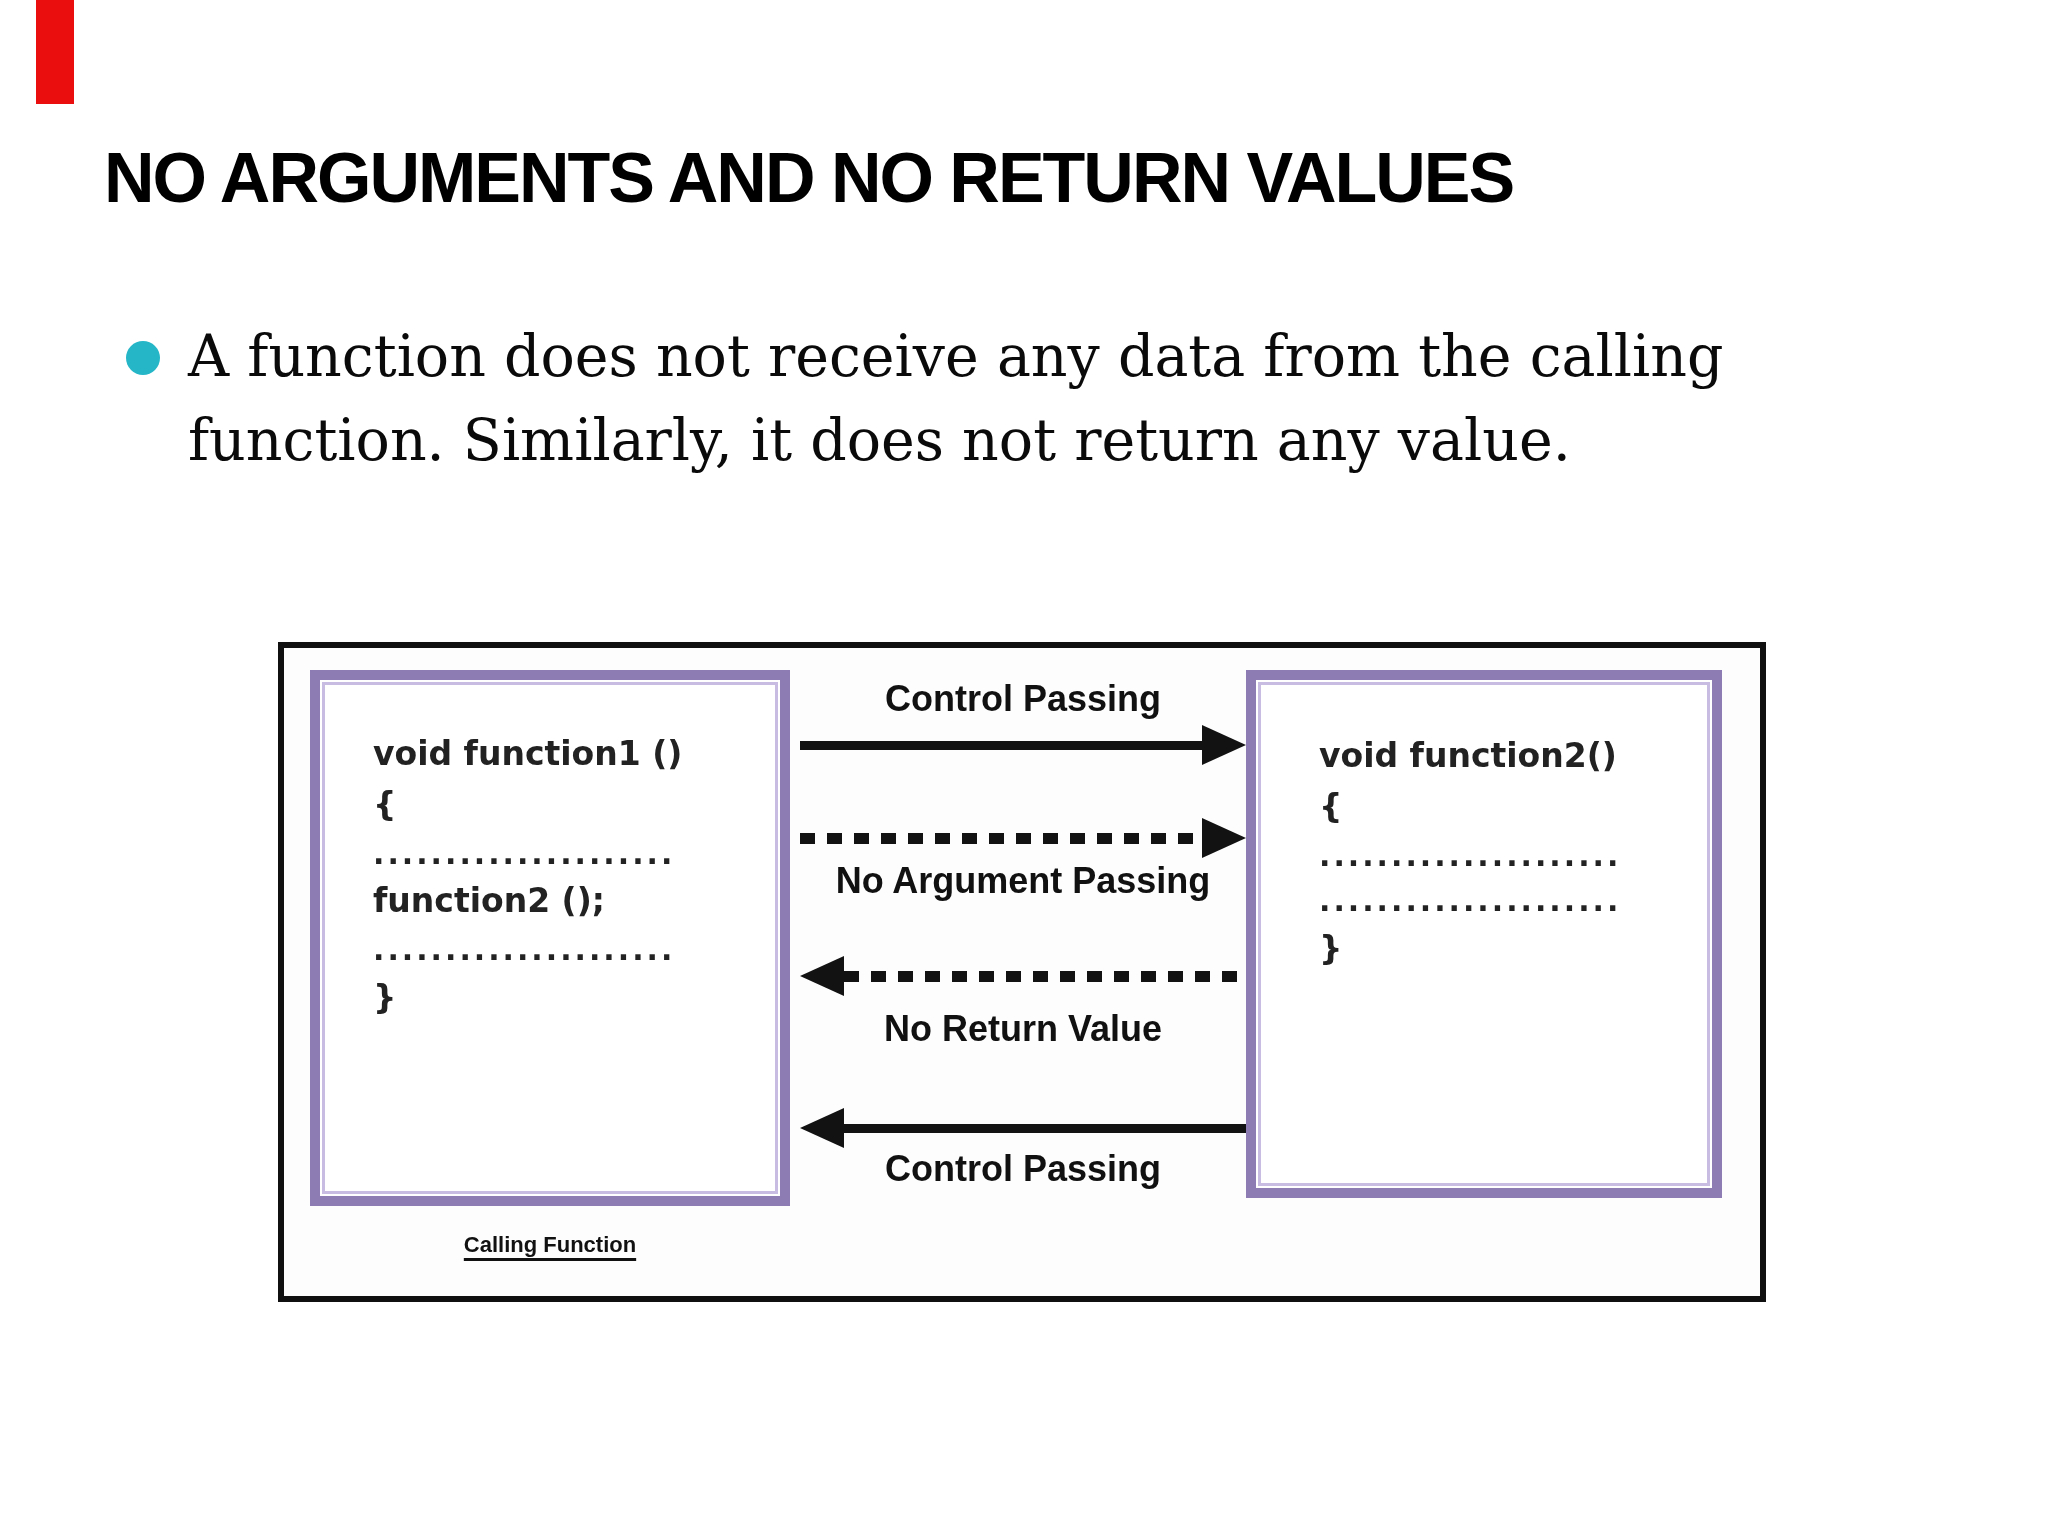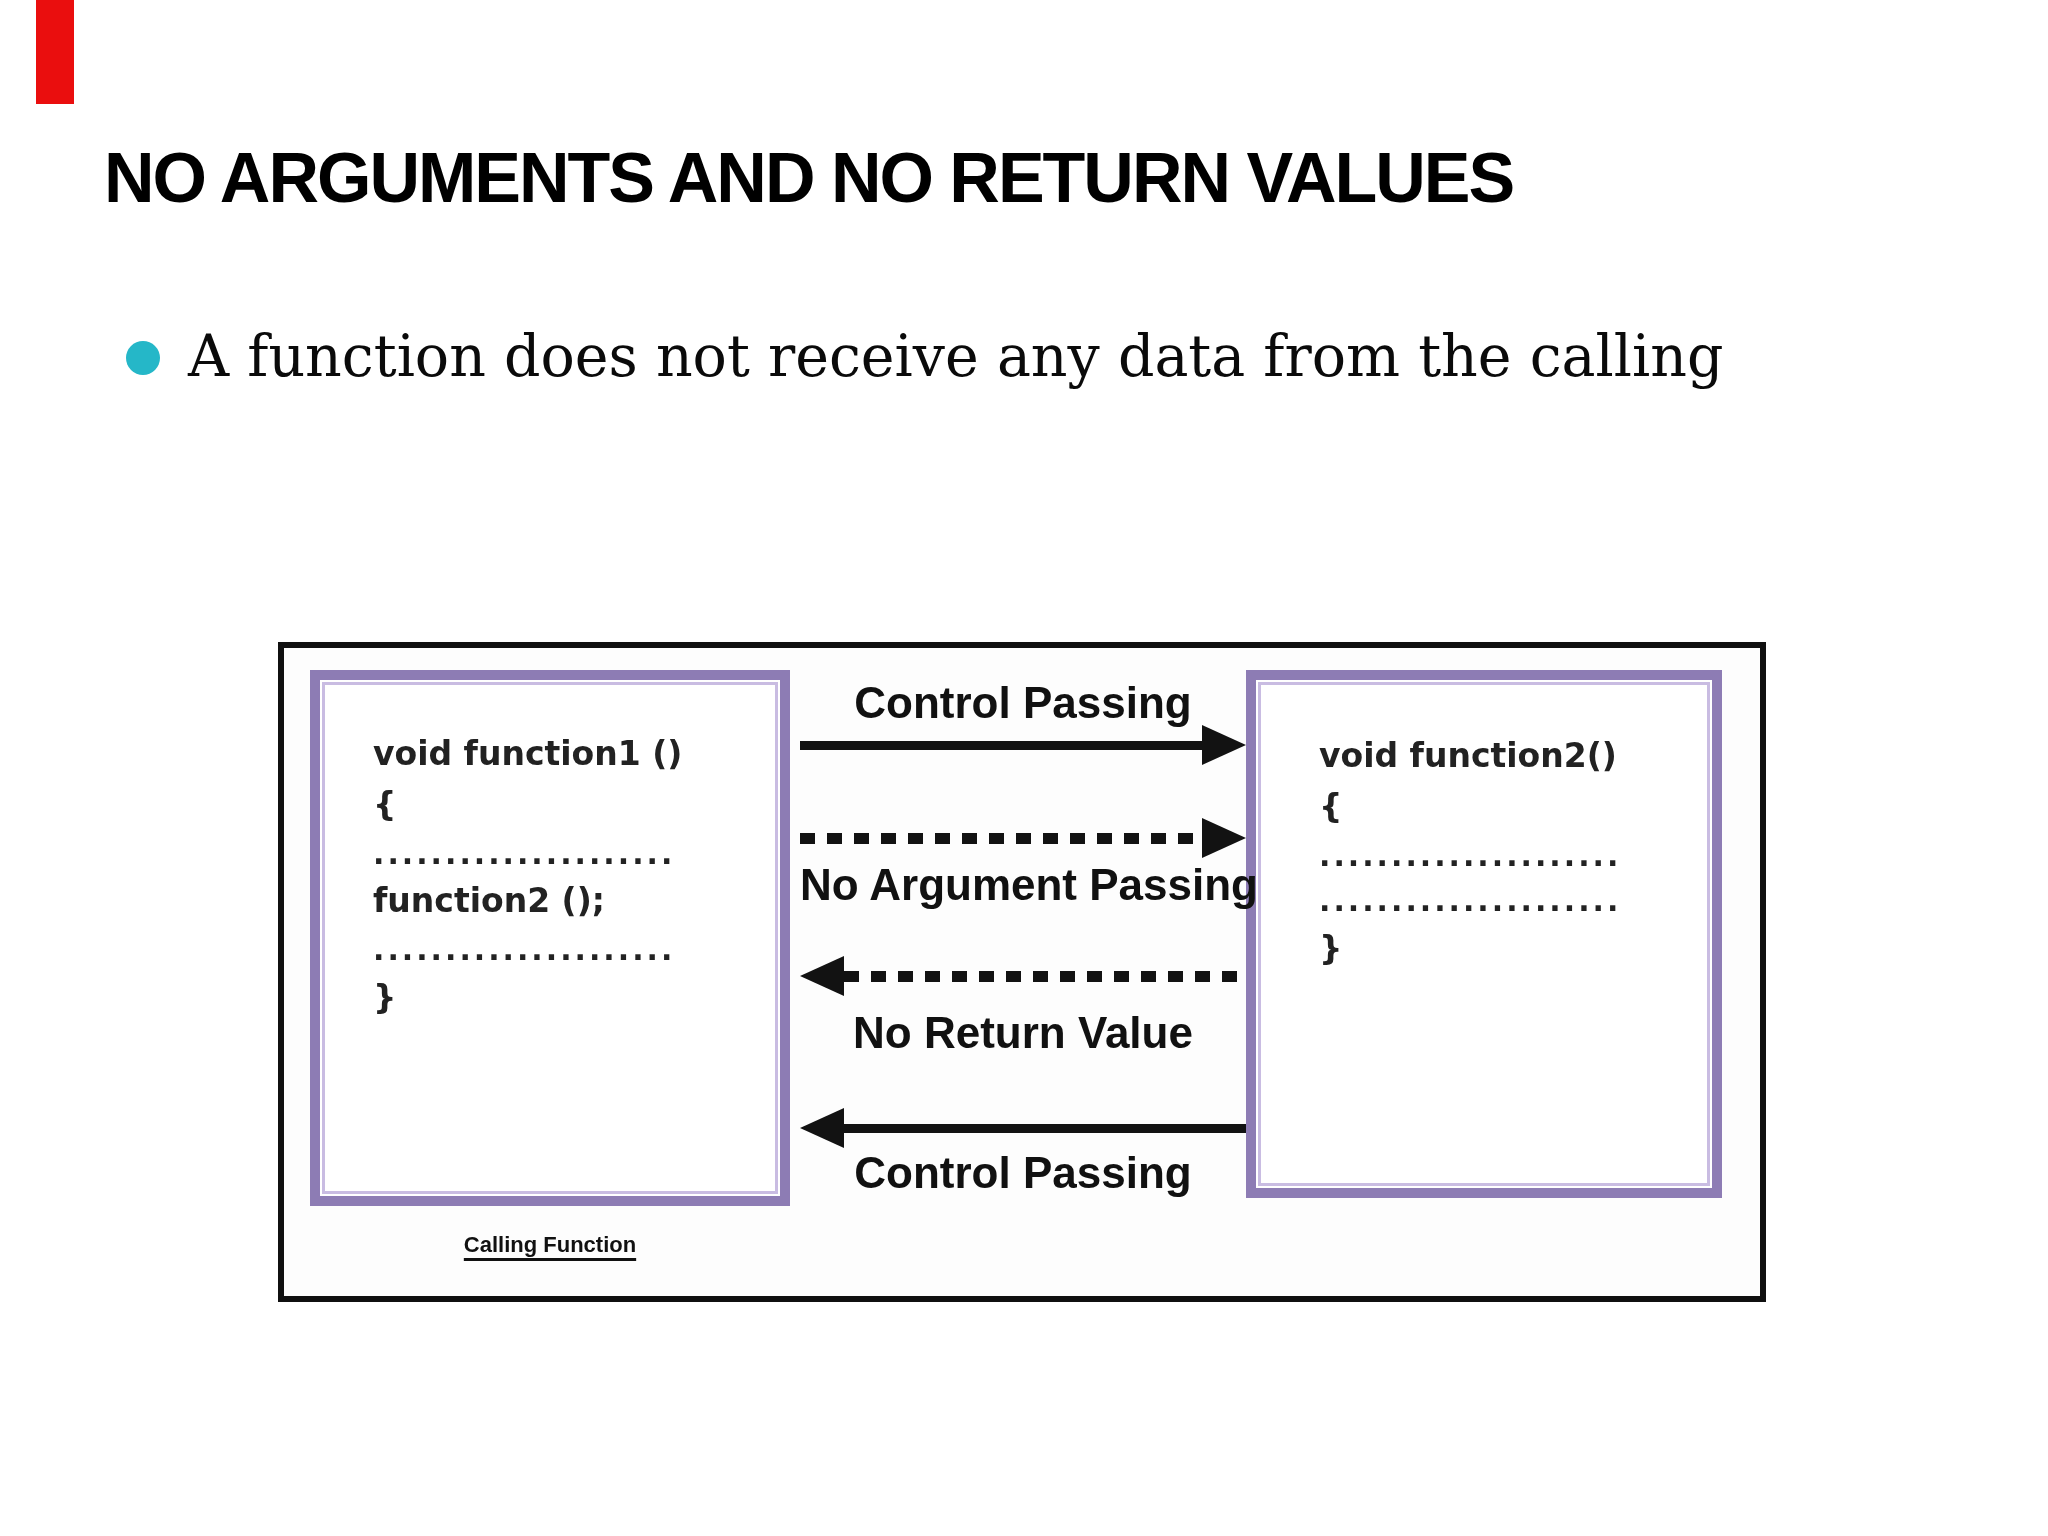--- a/index.html
+++ b/index.html
@@ -71,21 +71,21 @@
     text-decoration:underline; text-decoration-thickness:3px; text-underline-offset:6px;
   }
   .box-label.calling { left:26px;  width:480px; }
   .box-label.called  { left:962px; width:476px; }
 
   
   .mid { position:absolute; left:516px; top:0; width:446px; height:100%; }
 
   .mid-label {
     position:absolute; width:100%; text-align:center;
-    font-weight:700; font-size:44px; color:#111; white-space:nowrap;
+    font-weight:700; font-size:36px; color:#111; white-space:nowrap;
   }
   .mid-label.l1 { top:30px; }
   .mid-label.l2 { top:212px; }
   .mid-label.l3 { top:360px; }
   .mid-label.l4 { top:500px; }
 
   .arrow {
     position:absolute; left:0; width:100%; height:40px;
     display:flex; align-items:center;
   }
@@ -107,20 +107,21 @@
 <body>
 
 <div class="red-marker"></div>
 
 <h1 class="title">NO ARGUMENTS AND NO RETURN VALUES</h1>
 
 <div class="bullet-row">
   <span class="bullet-dot"></span>
   <div class="bullet-text">
     <div>A function does not receive any data from the calling</div>
+    <div>function. Similarly, it does not return any value.</div>
   </div>
 </div>
 
 <div class="diagram">
 
   <div class="func-box left">
     <div class="inner"></div>
     <div class="code">
       <div class="code-line">void function1 ()</div>
       <div class="code-line">{</div>

